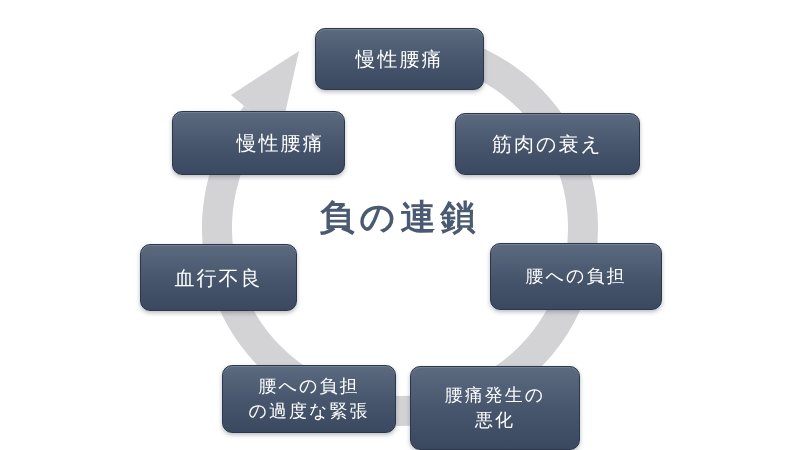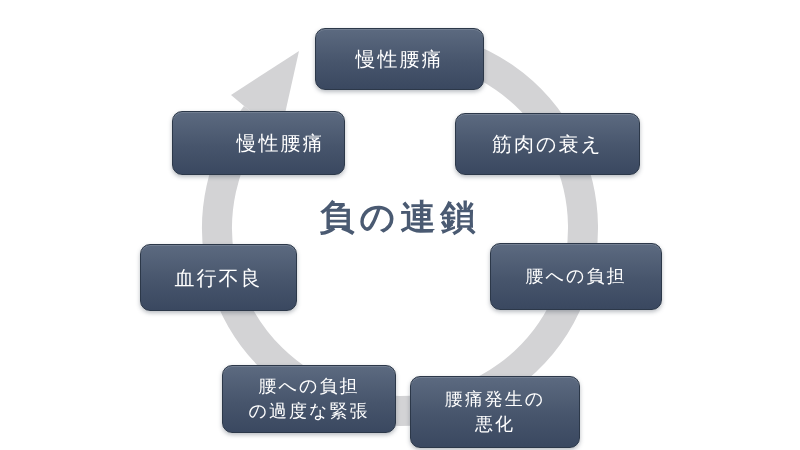--- a/index.html
+++ b/index.html
@@ -38,21 +38,21 @@
     color: #ffffff;
     font-size: 20px;
     letter-spacing: 2px;
     line-height: 1.4;
     box-shadow: 0 2px 4px rgba(52, 62, 78, 0.35), inset 0 1px 0 rgba(255,255,255,0.14);
   }
   .node span { display: block; }
   .node-top          { left: 315px; top: 28px;  width: 169px; height: 62px; }
   .node-top-right    { left: 455px; top: 113px; width: 185px; height: 62px; }
   .node-right        { left: 490px; top: 243px; width: 172px; height: 67px; font-size: 18px; }
-  .node-bottom-right { left: 410px; top: 366px; width: 170px; height: 72px; font-size: 18px; margin-top: 10px; }
+  .node-bottom-right { left: 410px; top: 366px; width: 170px; height: 84px; font-size: 18px; }
   .node-bottom-left  { left: 222px; top: 365px; width: 174px; height: 68px; font-size: 18px; }
   .node-left         { left: 140px; top: 244px; width: 157px; height: 67px; }
   .node-top-left     { left: 172px; top: 111px; width: 173px; height: 64px; padding-left: 44px; }
   .center-title {
     position: absolute;
     z-index: 1;
     left: 280px;
     top: 190px;
     width: 240px;
     height: 54px;

